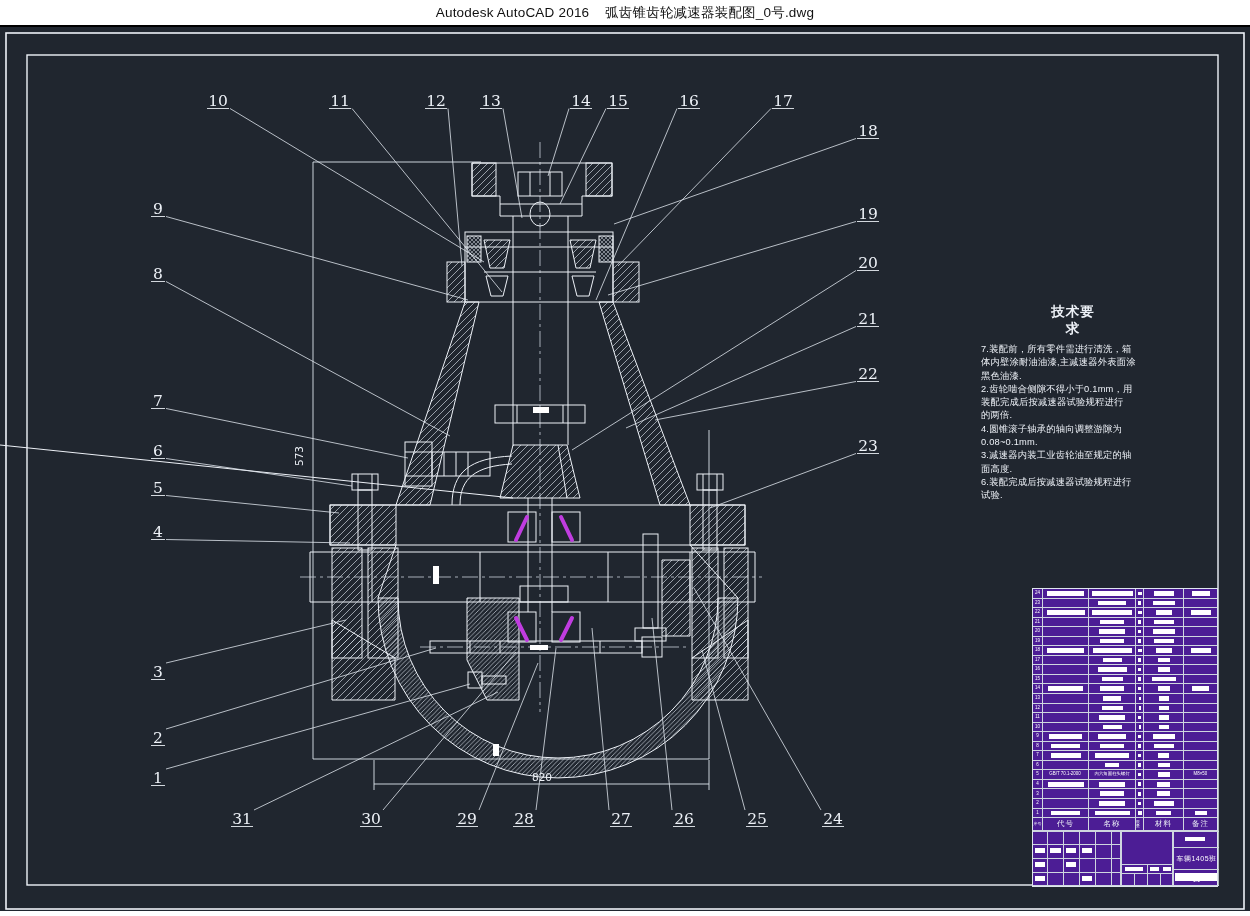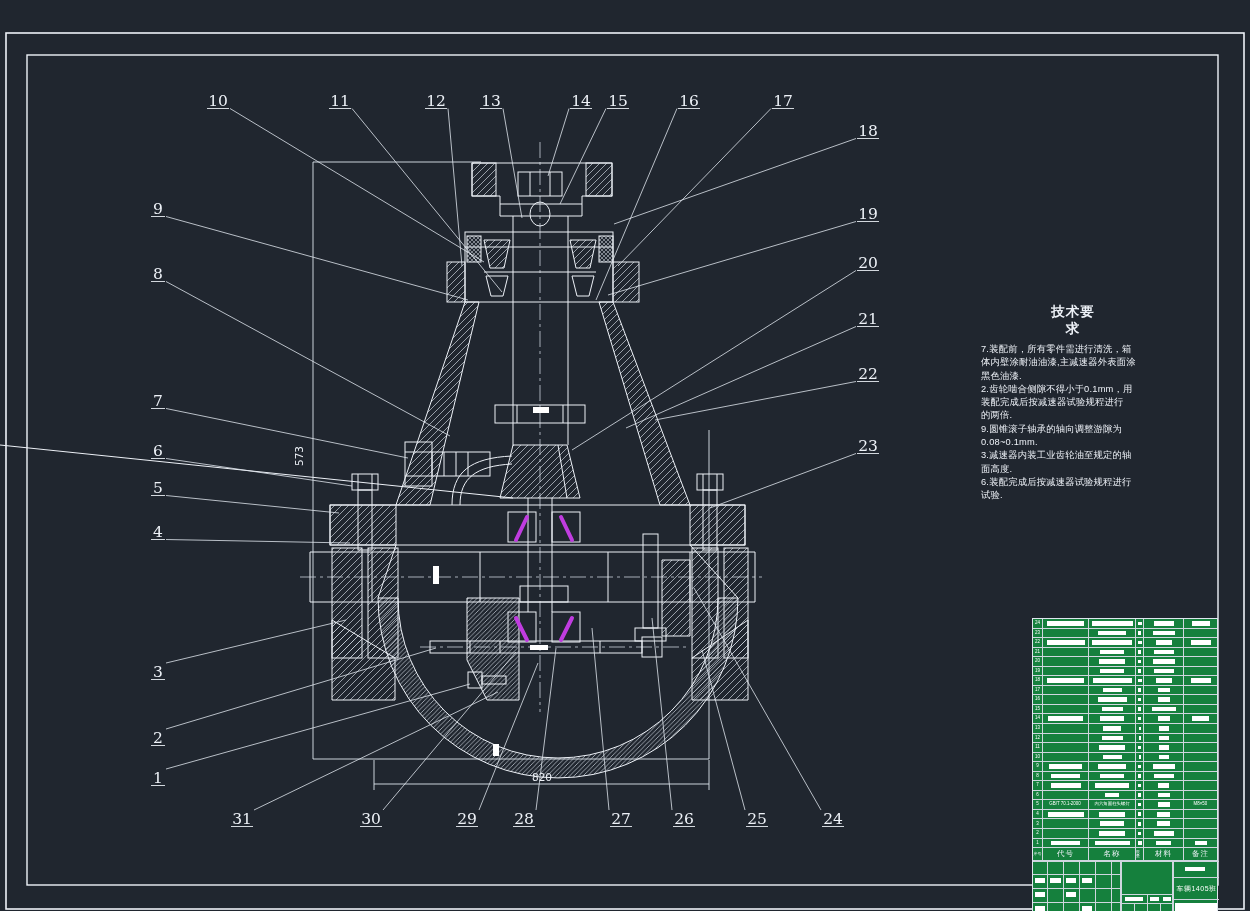--- a/index.html
+++ b/index.html
@@ -8,21 +8,21 @@
   #titlebar{position:absolute;left:0;top:0;width:1250px;height:25px;background:#ffffff;border-bottom:2px solid #000;display:flex;align-items:center;justify-content:center;}
   #titlebar span{font-size:13.5px;color:#111;letter-spacing:.2px;white-space:pre;}
   
   #bottomstrip{position:absolute;left:0;bottom:0;width:1250px;height:5px;background:#ffffff;}
   svg{position:absolute;left:0;top:0;}
   
   #techreq{position:absolute;left:981px;top:303px;width:184px;color:#edf1f7;}
   #techreq .t1,#techreq .t2{text-align:center;font-weight:bold;font-size:13.5px;line-height:17px;letter-spacing:1px;}
   #techreq .body{margin-top:6px;font-size:9.3px;line-height:13.3px;letter-spacing:.2px;}
   
-  #plist{position:absolute;left:1032px;top:588px;width:186px;color:#edf1f7;border:1px solid #dfe6ee;box-sizing:border-box;background:#15803d;margin-top:30px;}
+  #plist{position:absolute;left:1032px;top:588px;width:186px;color:#edf1f7;border:1px solid #dfe6ee;box-sizing:border-box;background:#4c1d95;}
   .prow{display:flex;height:9.55px;border-bottom:1px solid #cfd6df;box-sizing:border-box;}
   .pcell{border-right:1px solid #cfd6df;box-sizing:border-box;display:flex;align-items:center;justify-content:center;overflow:hidden;position:relative;}
   .pcell:last-child{border-right:none;}
   .pcell .num{font-size:4.5px;color:#fff;line-height:1;}
   .pcell .txt{font-size:4.8px;color:#fff;line-height:1;white-space:nowrap;transform:scale(.92);}
   .blob{background:#ffffff;height:4.6px;}
   .phead{display:flex;height:13px;border-bottom:1px solid #cfd6df;box-sizing:border-box;}
   .phead .pcell{font-size:7.5px;letter-spacing:1px;}
   .phead .pcell.small{font-size:3.9px;line-height:4px;letter-spacing:0;flex-direction:column;}
   #tblock{position:relative;height:55px;}
@@ -31,20 +31,23 @@
   .tb-blob{position:absolute;background:#fff;height:4.5px;}
   #tb-class{position:absolute;left:141px;top:17px;width:45px;height:21px;display:flex;align-items:center;justify-content:center;font-size:7px;color:#fff;letter-spacing:.5px;}
   #tb-scale{position:absolute;left:155px;top:44px;width:17px;height:10px;display:flex;align-items:center;justify-content:center;font-size:5px;color:#fff;}
   #tb-bar{position:absolute;left:142px;top:42px;width:42px;height:8px;background:#fff;}
 </style>
 </head>
 <body>
 
 <div id="stage">
 
+  <div id="titlebar">
+    <span>Autodesk AutoCAD 2016    弧齿锥齿轮减速器装配图_0号.dwg</span>
+  </div>
 
   <svg id="cad" width="1250" height="916" viewBox="0 0 1250 916">
     <defs>
       <pattern id="h45" patternUnits="userSpaceOnUse" width="7" height="7">
         <path d="M-1,8 L8,-1" stroke="#cdd5de" stroke-width="0.7"></path>
       </pattern>
       <pattern id="h45d" patternUnits="userSpaceOnUse" width="4.5" height="4.5">
         <path d="M-1,5.5 L5.5,-1" stroke="#cdd5de" stroke-width="0.7"></path>
       </pattern>
       <pattern id="cross" patternUnits="userSpaceOnUse" width="4" height="4">
@@ -365,21 +368,21 @@
   <div id="techreq">
     <div class="t1">技术要</div>
     <div class="t2">求</div>
     <div class="body" id="tech-body">
         <div>7.装配前，所有零件需进行清洗，箱</div>
         <div>体内壁涂耐油油漆,主减速器外表面涂</div>
         <div>黑色油漆.</div>
         <div>2.齿轮啮合侧隙不得小于0.1mm，用</div>
         <div>装配完成后按减速器试验规程进行</div>
         <div>的两倍.</div>
-        <div>9.圆锥滚子轴承的轴向调整游隙为</div>
+        <div>4.圆锥滚子轴承的轴向调整游隙为</div>
         <div>0.08~0.1mm.</div>
         <div>3.减速器内装工业齿轮油至规定的轴</div>
         <div>面高度.</div>
         <div>6.装配完成后按减速器试验规程进行</div>
         <div>试验.</div>
       </div>
   </div>
 
   <div id="plist">
     <div id="prows">

